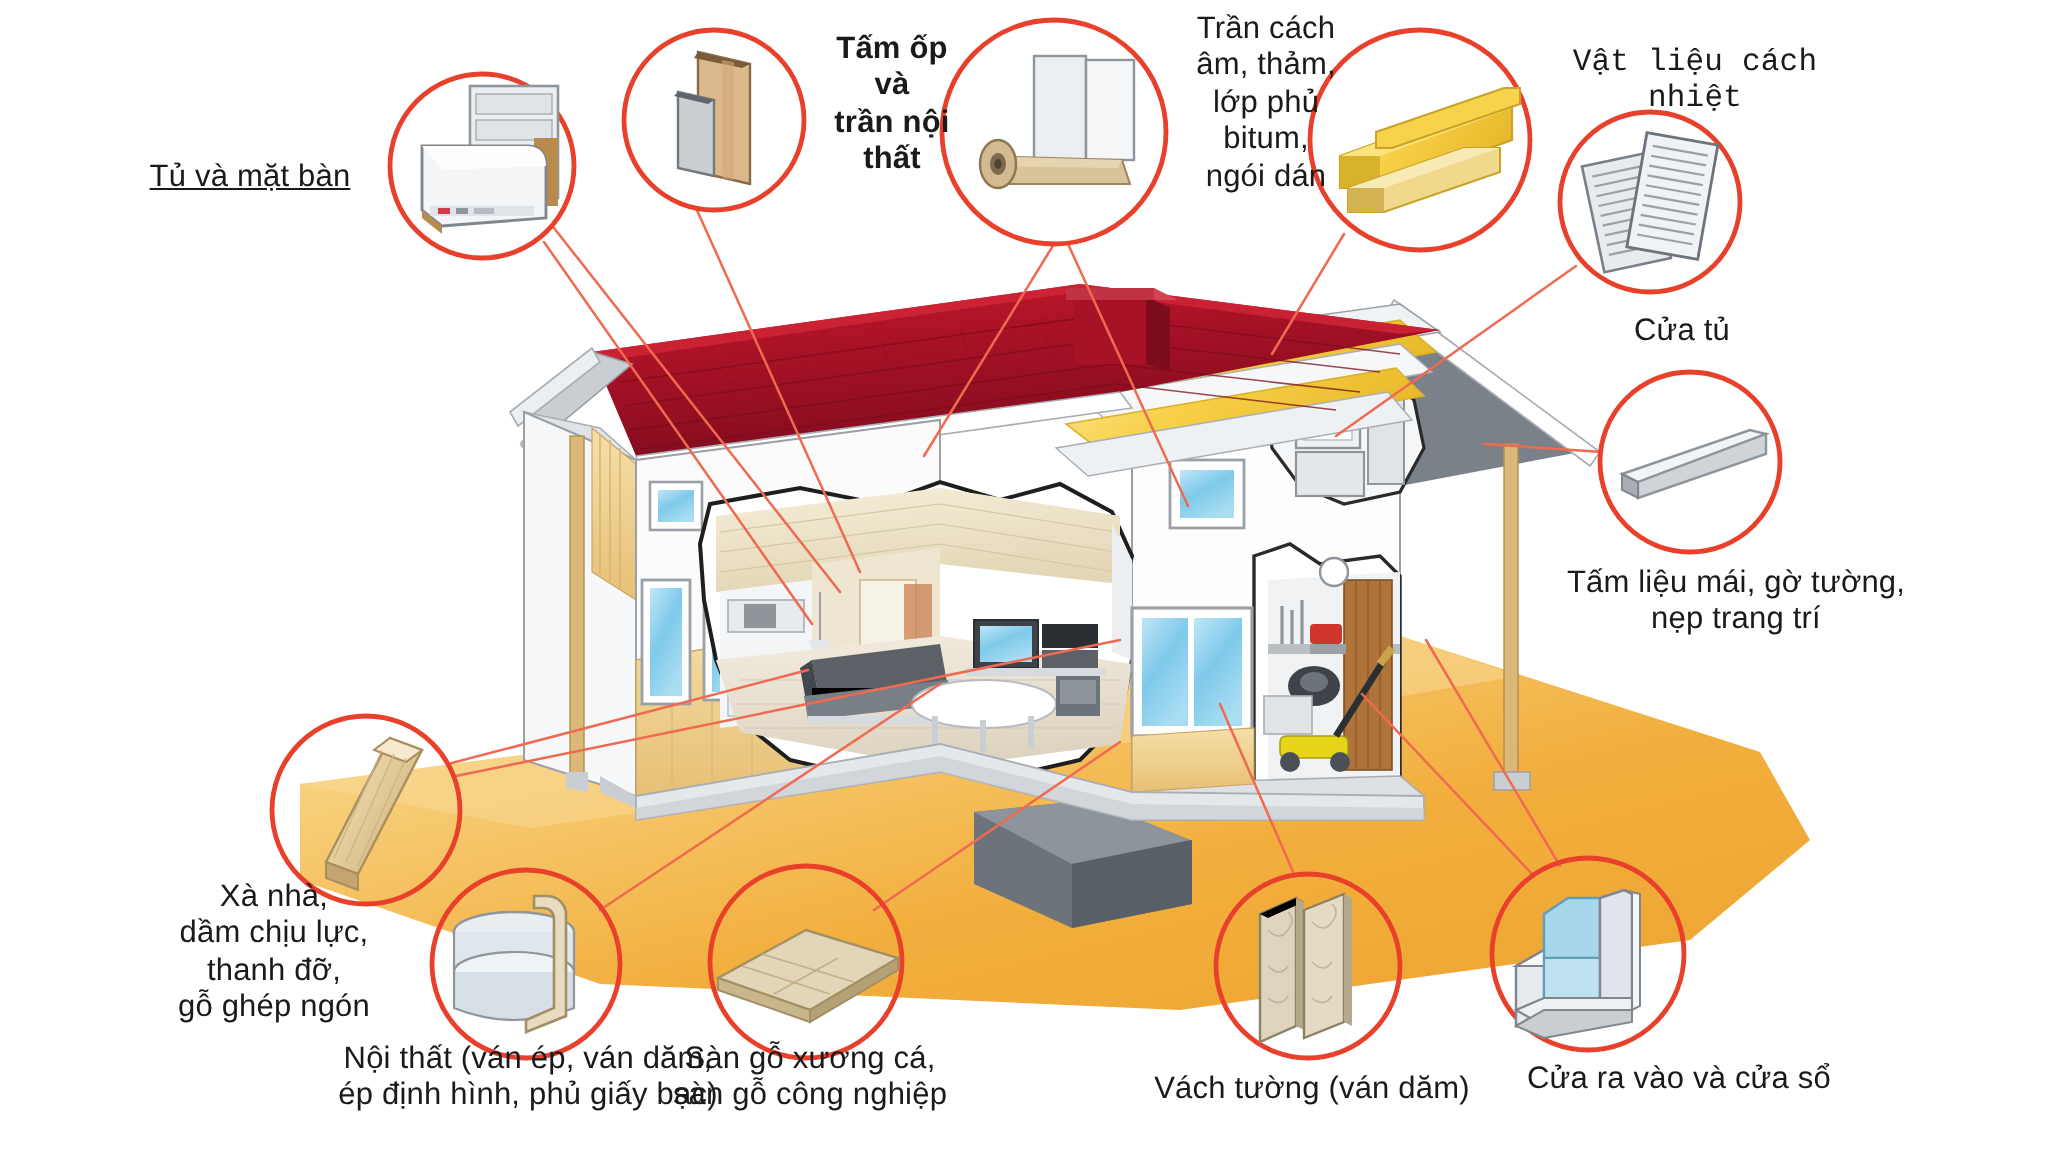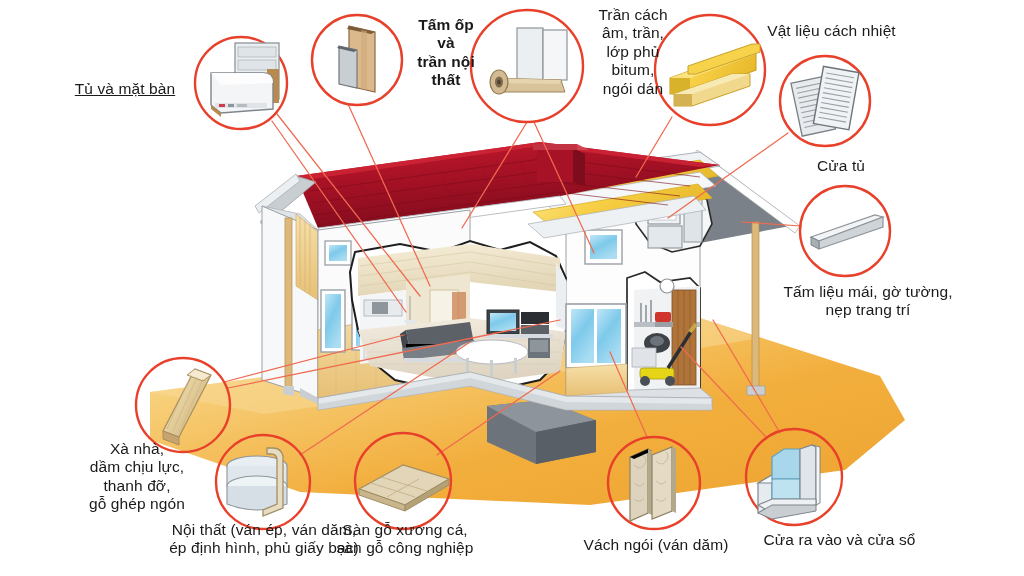--- a/index.html
+++ b/index.html
@@ -535,33 +535,33 @@
     <g id="glow-overlay"></g>
   </svg>
 
   <div id="labels">
       <div class="lbl" style="left: 60px; top: 80px; width: 130px; text-decoration: underline;">Tủ và mặt bàn</div>
       <div class="lbl" style="left: 400px; top: 16px; width: 92px; font-weight: bold;">Tấm ốp
 và
 trần nội
 thất</div>
       <div class="lbl" style="left: 578px; top: 6px; width: 110px;">Trần cách
-âm, trần,
+âm, thảm,
 lớp phủ
 bitum,
 ngói dán</div>
-      <div class="lbl" style="left: 744px; top: 22px; width: 175px;">Vật liệu cách nhiệt</div>
+      <div class="lbl" style="left: 760px; top: 22px; width: 175px; font-family: Liberation Mono, monospace;">Vật liệu cách nhiệt</div>
       <div class="lbl" style="left: 799px; top: 157px; width: 84px;">Cửa tủ</div>
       <div class="lbl" style="left: 768px; top: 283px; width: 200px;">Tấm liệu mái, gờ tường,
 nẹp trang trí</div>
       <div class="lbl" style="left: 62px; top: 440px; width: 150px;">Xà nhà,
 dầm chịu lực,
 thanh đỡ,
 gỗ ghép ngón</div>
       <div class="lbl" style="left: 148px; top: 521px; width: 232px; text-align: center;">Nội thất (ván ép, ván dăm,
 ép định hình, phủ giấy bạc)</div>
       <div class="lbl" style="left: 330px; top: 521px; width: 150px;">Sàn gỗ xương cá,
 sàn gỗ công nghiệp</div>
-      <div class="lbl" style="left: 574px; top: 536px; width: 164px;">Vách ngói (ván dăm)</div>
+      <div class="lbl" style="left: 574px; top: 536px; width: 164px;">Vách tường (ván dăm)</div>
       <div class="lbl" style="left: 723px; top: 531px; width: 163px; margin-left: 35px;">Cửa ra vào và cửa sổ</div>
     </div>
 
 </div>
 
 </body></html>

